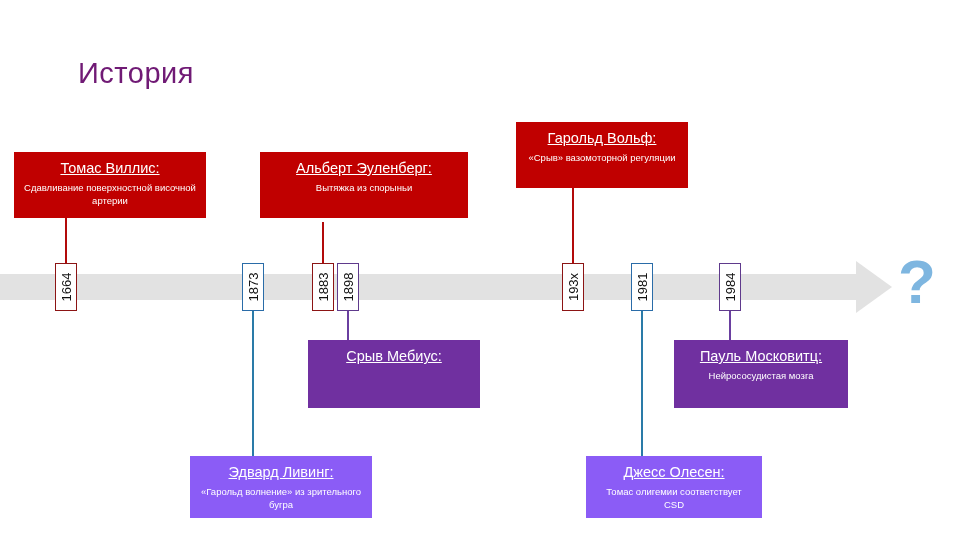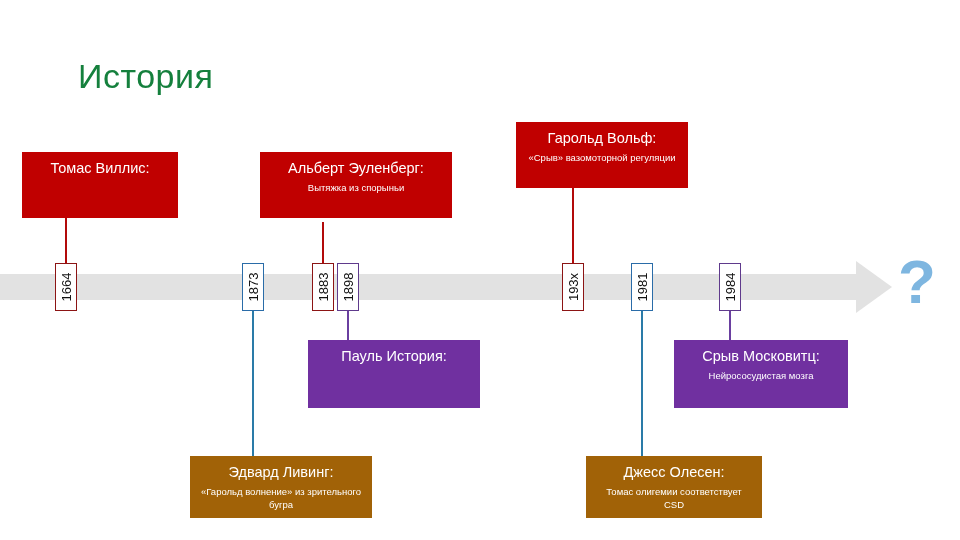--- a/index.html
+++ b/index.html
@@ -18,23 +18,23 @@
     position: absolute;
     left: 0; top: 0;
     width: 960px; height: 540px;
   }
 
   
   #title {
     position: absolute;
     left: 78px;
     top: 57px;
-    font-size: 34px;
+    font-size: 29px;
     font-weight: 400;
-    color: #15803d;
+    color: #701a75;
     letter-spacing: 0.5px;
     white-space: nowrap;
   }
 
   
   .tl-bar {
     position: absolute;
     left: 0px;
     top: 274px;
     width: 862px;
@@ -96,30 +96,31 @@
   .conn.purple { background: #6a3fa0; }
 
   
   .box {
     position: absolute;
     box-sizing: border-box;
     padding: 7px 10px 9px 10px;
     color: #ffffff;
   }
   .box.red    { background: #c00000; }
-  .box.blue   { background: #a16207; }
+  .box.blue   { background: #8b5cf6; }
   .box.purple { background: #7030a0; }
   .box .b-title {
     display: block;
     text-align: center;
     font-size: 14.5px;
     line-height: 19px;
     font-weight: 400;
     margin-bottom: 3px;
     white-space: nowrap;
+    text-decoration: underline;
   }
   .box .b-desc {
     display: block;
     text-align: center;
     font-size: 9.5px;
     line-height: 13px;
     font-weight: 400;
   }
 </style>
 </head>
@@ -156,40 +157,41 @@
   <div class="date red" style="left:562px; top:263px;">
     <span>193x</span>
   </div>
   <div class="date blue" style="left:631px; top:263px;">
     <span>1981</span>
   </div>
   <div class="date purple" style="left:719px; top:263px;">
     <span>1984</span>
   </div>
 
-  <div class="box red" style="left:14px; top:152px; width:156px; height:66px;margin-left:8px;">
+  <div class="box red" style="left:14px; top:152px; width:192px; height:66px;">
     <span class="b-title">Томас Виллис:</span>
-  </div>
-
-  <div class="box red" style="left:260px; top:152px; width:192px; height:66px;">
+    <span class="b-desc">Сдавливание поверхностной височной артерии</span>
+  </div>
+
+  <div class="box red" style="left:260px; top:152px; width:208px; height:66px;">
     <span class="b-title">Альберт Эуленберг:</span>
     <span class="b-desc">Вытяжка из спорыньи</span>
   </div>
 
   <div class="box red" style="left:516px; top:122px; width:172px; height:66px;">
     <span class="b-title">Гарольд Вольф:</span>
     <span class="b-desc">«Срыв» вазомоторной регуляции</span>
   </div>
 
   <div class="box purple" style="left:308px; top:340px; width:172px; height:68px;">
-    <span class="b-title">Пауль История:</span>
+    <span class="b-title">Срыв Мебиус:</span>
   </div>
 
   <div class="box purple" style="left:674px; top:340px; width:174px; height:68px;">
-    <span class="b-title">Срыв Московитц:</span>
+    <span class="b-title">Пауль Московитц:</span>
     <span class="b-desc">Нейрососудистая мозга</span>
   </div>
 
   <div class="box blue" style="left:190px; top:456px; width:182px; height:62px;">
     <span class="b-title">Эдвард Ливинг:</span>
     <span class="b-desc">«Гарольд волнение» из зрительного бугра</span>
   </div>
 
   <div class="box blue" style="left:586px; top:456px; width:176px; height:62px;">
     <span class="b-title">Джесс Олесен:</span>

